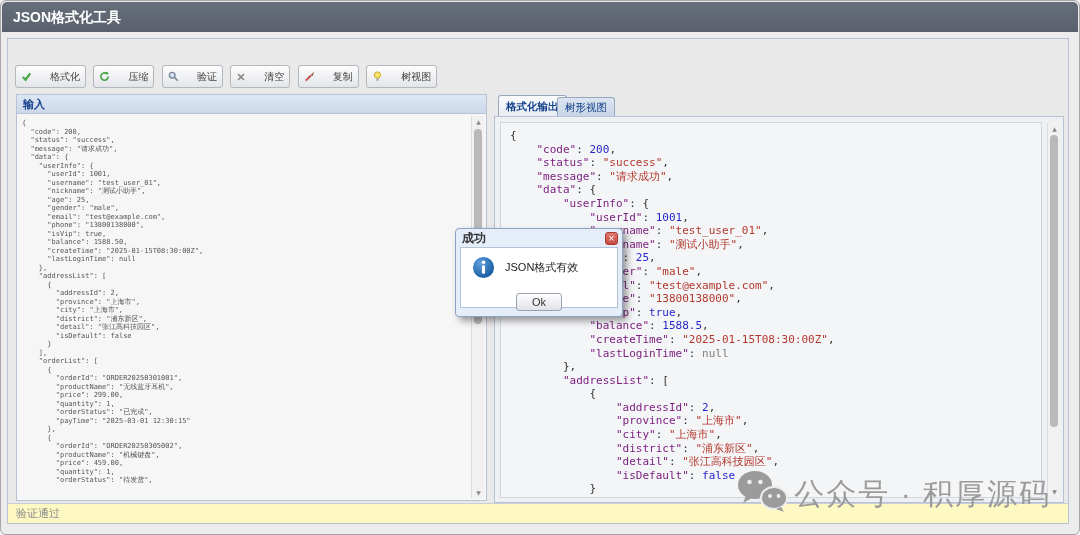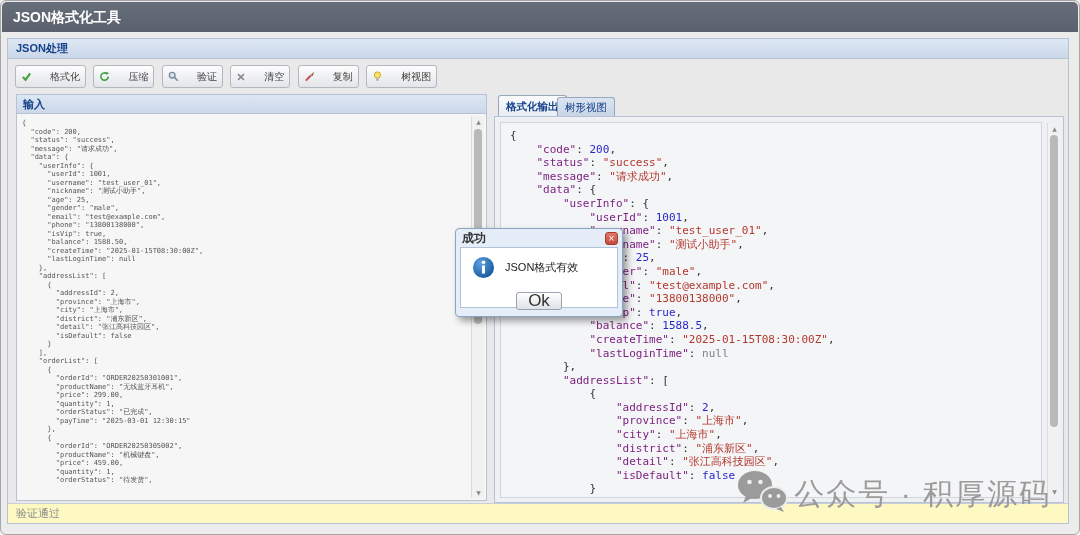--- a/index.html
+++ b/index.html
@@ -58,38 +58,35 @@
   .dialog{position:absolute;left:454px;top:227px;width:168px;height:89px;background:#e4edf8;
     border:1px solid #8ba4c3;border-radius:4px;box-shadow:4px 4px 7px rgba(0,0,0,.38);box-sizing:border-box;z-index:50;}
   .dialog-hd{height:18px;line-height:18px;padding-left:6px;font-size:12px;font-weight:bold;color:#333;}
   .dialog-close{position:absolute;right:4px;top:3px;width:13px;height:13px;background:linear-gradient(#e2766c,#c64b3f);
     border:1px solid #a93a30;border-radius:3px;color:#fff;font-size:10px;line-height:11px;text-align:center;cursor:pointer;box-sizing:border-box;}
   .dialog-body{position:absolute;left:4px;top:18px;right:4px;height:61px;background:#fff;border:1px solid #b2c3d8;box-sizing:border-box;}
   .dialog-msg{position:absolute;left:44px;top:12px;font-size:11px;color:#222;}
   .info-icon{position:absolute;left:11px;top:8px;}
   .dialog-ft{position:absolute;left:0;right:0;bottom:4px;height:20px;text-align:center;}
   .ok-btn{display:inline-block;width:46px;height:18px;background:linear-gradient(#ffffff,#dfe2e7);
-    border:1px solid #9aa4b0;border-radius:3px;font-size:17px;line-height:16px;color:#333;cursor:pointer;box-sizing:border-box;}
+    border:1px solid #9aa4b0;border-radius:3px;font-size:11px;line-height:16px;color:#333;cursor:pointer;box-sizing:border-box;}
   
   .watermark{position:absolute;right:28px;bottom:14px;display:flex;align-items:center;gap:6px;
     color:#9b9b9b;font-size:30px;letter-spacing:2px;z-index:60;}
 </style>
 </head>
 <body>
 
 <div class="screen">
 
   <div class="topbar">
     <span>JSON格式化工具</span>
   </div>
 
   <div class="outer">
-    <div class="outer-hd">
-      <span>JSON处理</span>
-    </div>
 
     <div class="toolbar">
       <span class="btn">
         <span>
             <svg width="11" height="11" viewBox="0 0 12 12">
               <path d="M2,6.5 L5,9.5 L10,2.5" stroke="#46a546" stroke-width="2.4" fill="none"></path>
             </svg>
           </span>
         <span>格式化</span>
       </span>

